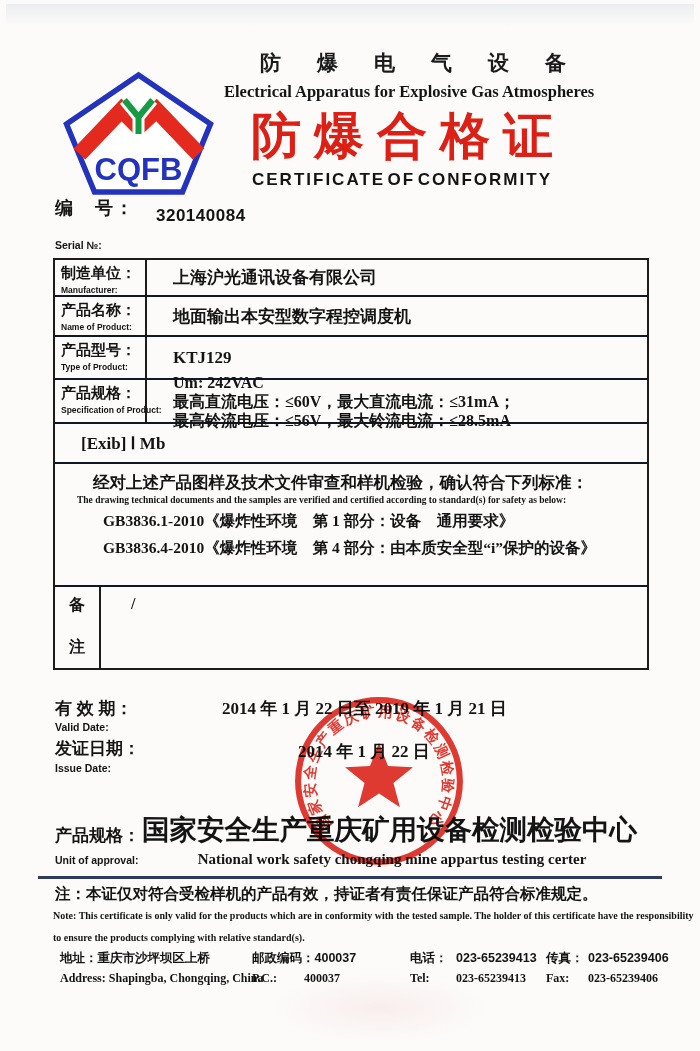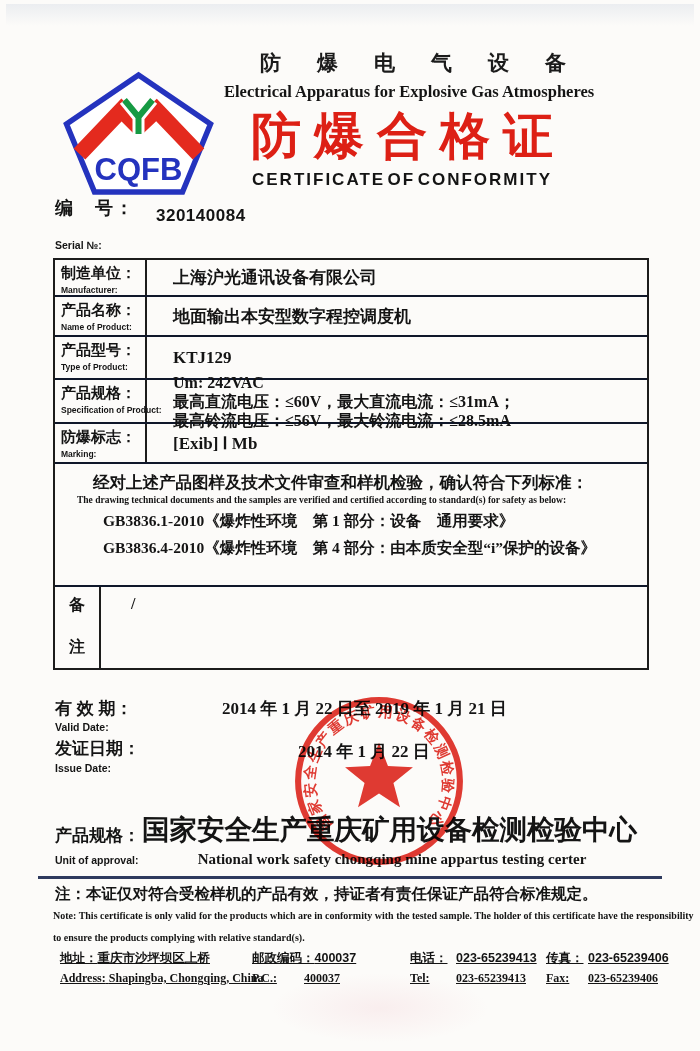--- a/index.html
+++ b/index.html
@@ -75,21 +75,21 @@
 
   .divider{position:absolute;left:38px;top:876px;width:624px;height:3px;background:#2e3a5e;}
 
   
   .note-cn{position:absolute;left:55px;top:884px;font-size:15.5px;font-weight:700;}
   .note-en{position:absolute;left:53px;top:905px;width:642px;
     font-family:"Liberation Serif",serif;font-weight:700;font-size:10px;line-height:21.5px;}
 
   
   .contact{position:absolute;left:60px;top:949px;width:612px;display:flex;}
-  .contact .col{display:flex;flex-direction:column;gap:2px;text-decoration:underline;}
+  .contact .col{display:flex;flex-direction:column;gap:2px;}
   .contact .line{display:flex;white-space:nowrap;line-height:18px;}
   .c-cn{font-size:12.5px;font-weight:700;}
   .c-en{font-size:12px;font-weight:700;font-family:"Liberation Serif",serif;}
   .col1{width:192px;}
   .col2{width:158px;justify-content:flex-end;}
   .col3{width:136px;}
   .col2 .lbl{display:inline-block;min-width:52px;}
   .col3 .lbl{display:inline-block;min-width:46px;}
   .col4 .lbl{display:inline-block;min-width:42px;}
 </style>
@@ -153,24 +153,20 @@
         <div class="cn">产品规格：</div>
         <div class="en">Specification of Product:</div>
       </div>
       <div class="tvalue">
         <div class="spec-line">Um: 242VAC</div>
         <div class="spec-line">最高直流电压：≤60V，最大直流电流：≤31mA；</div>
         <div class="spec-line">最高铃流电压：≤56V，最大铃流电流：≤28.5mA</div>
       </div>
     </div>
     <div class="trow" style="height:40px">
-      <div class="tlabel">
-        <div class="cn">防爆标志：</div>
-        <div class="en">Marking:</div>
-      </div>
       <div class="tvalue">[Exib] Ⅰ Mb</div>
     </div>
     <div class="trow standards" style="height:123px">
       <div style="width:100%">
         <div class="std-cn">经对上述产品图样及技术文件审查和样机检验，确认符合下列标准：</div>
         <div class="std-en">The drawing technical documents and the samples are verified and certified according to standard(s) for safety as below:</div>
         <div class="std-item">GB3836.1-2010《爆炸性环境　第 1 部分：设备　通用要求》</div>
         <div class="std-item">GB3836.4-2010《爆炸性环境　第 4 部分：由本质安全型“i”保护的设备》</div>
       </div>
     </div>

